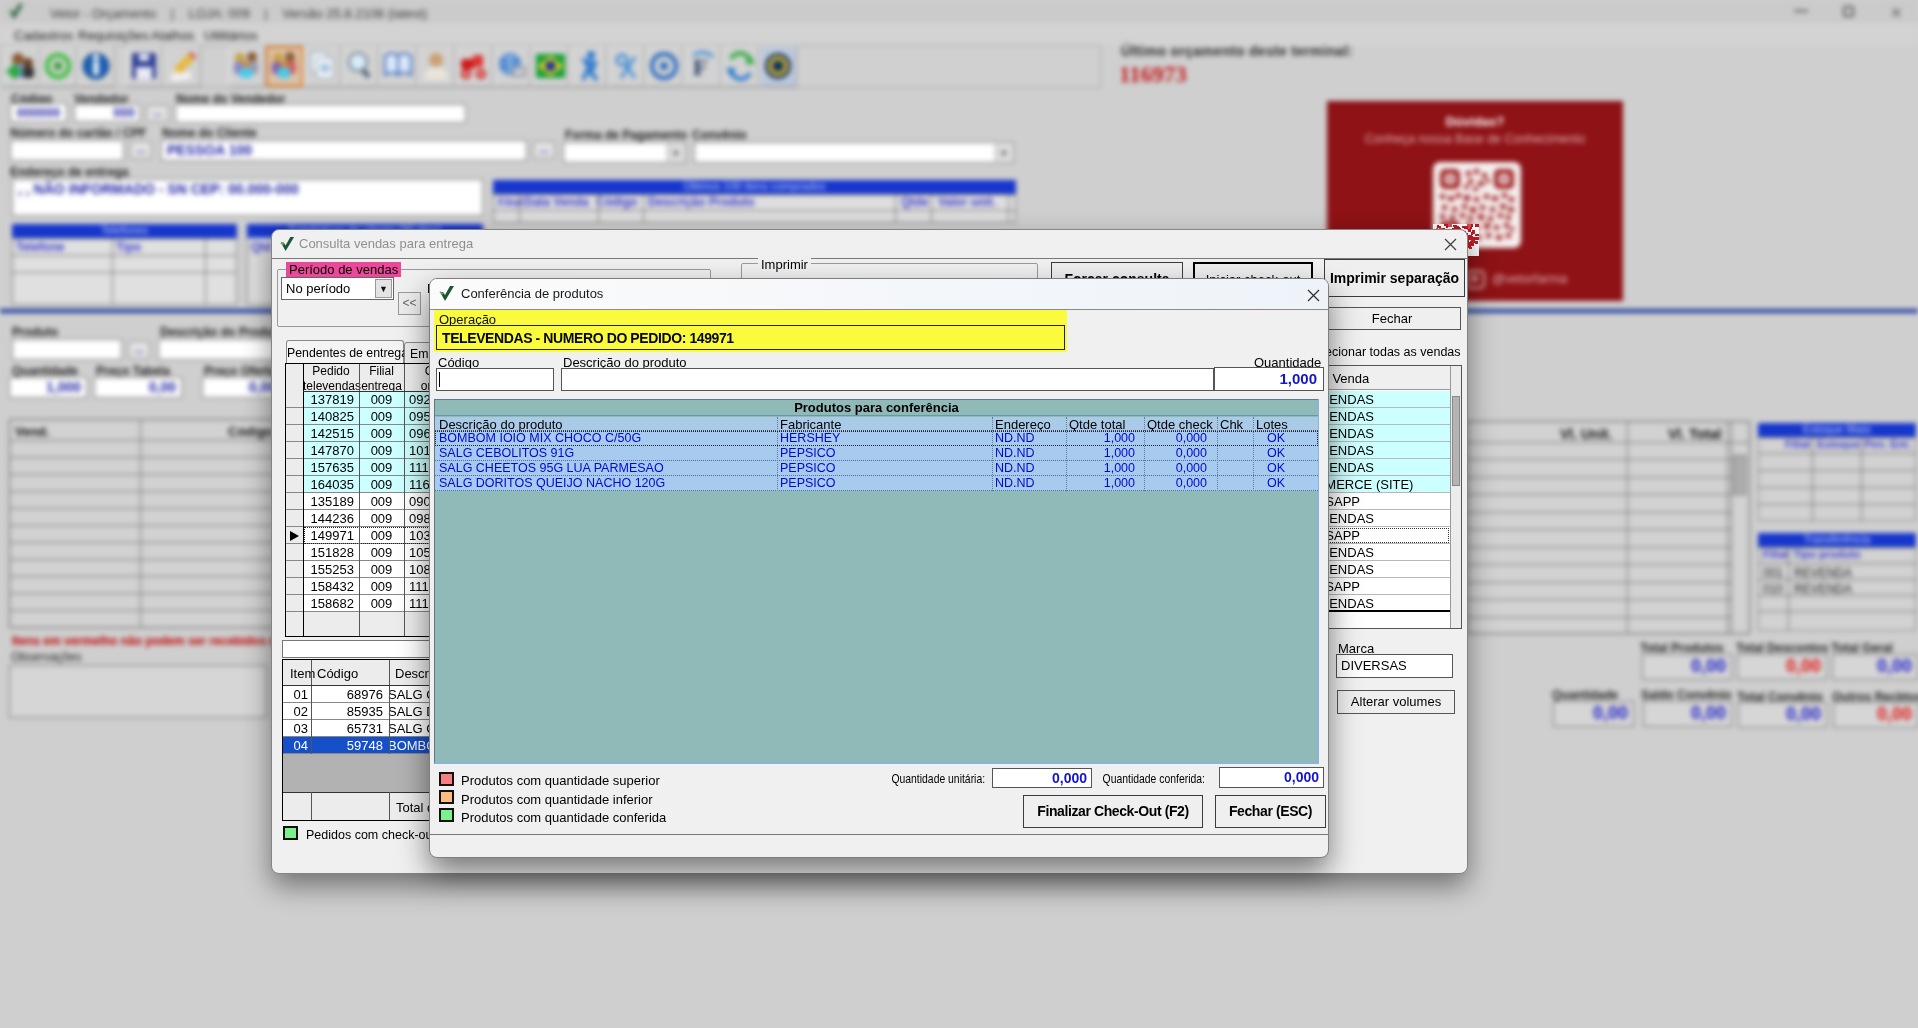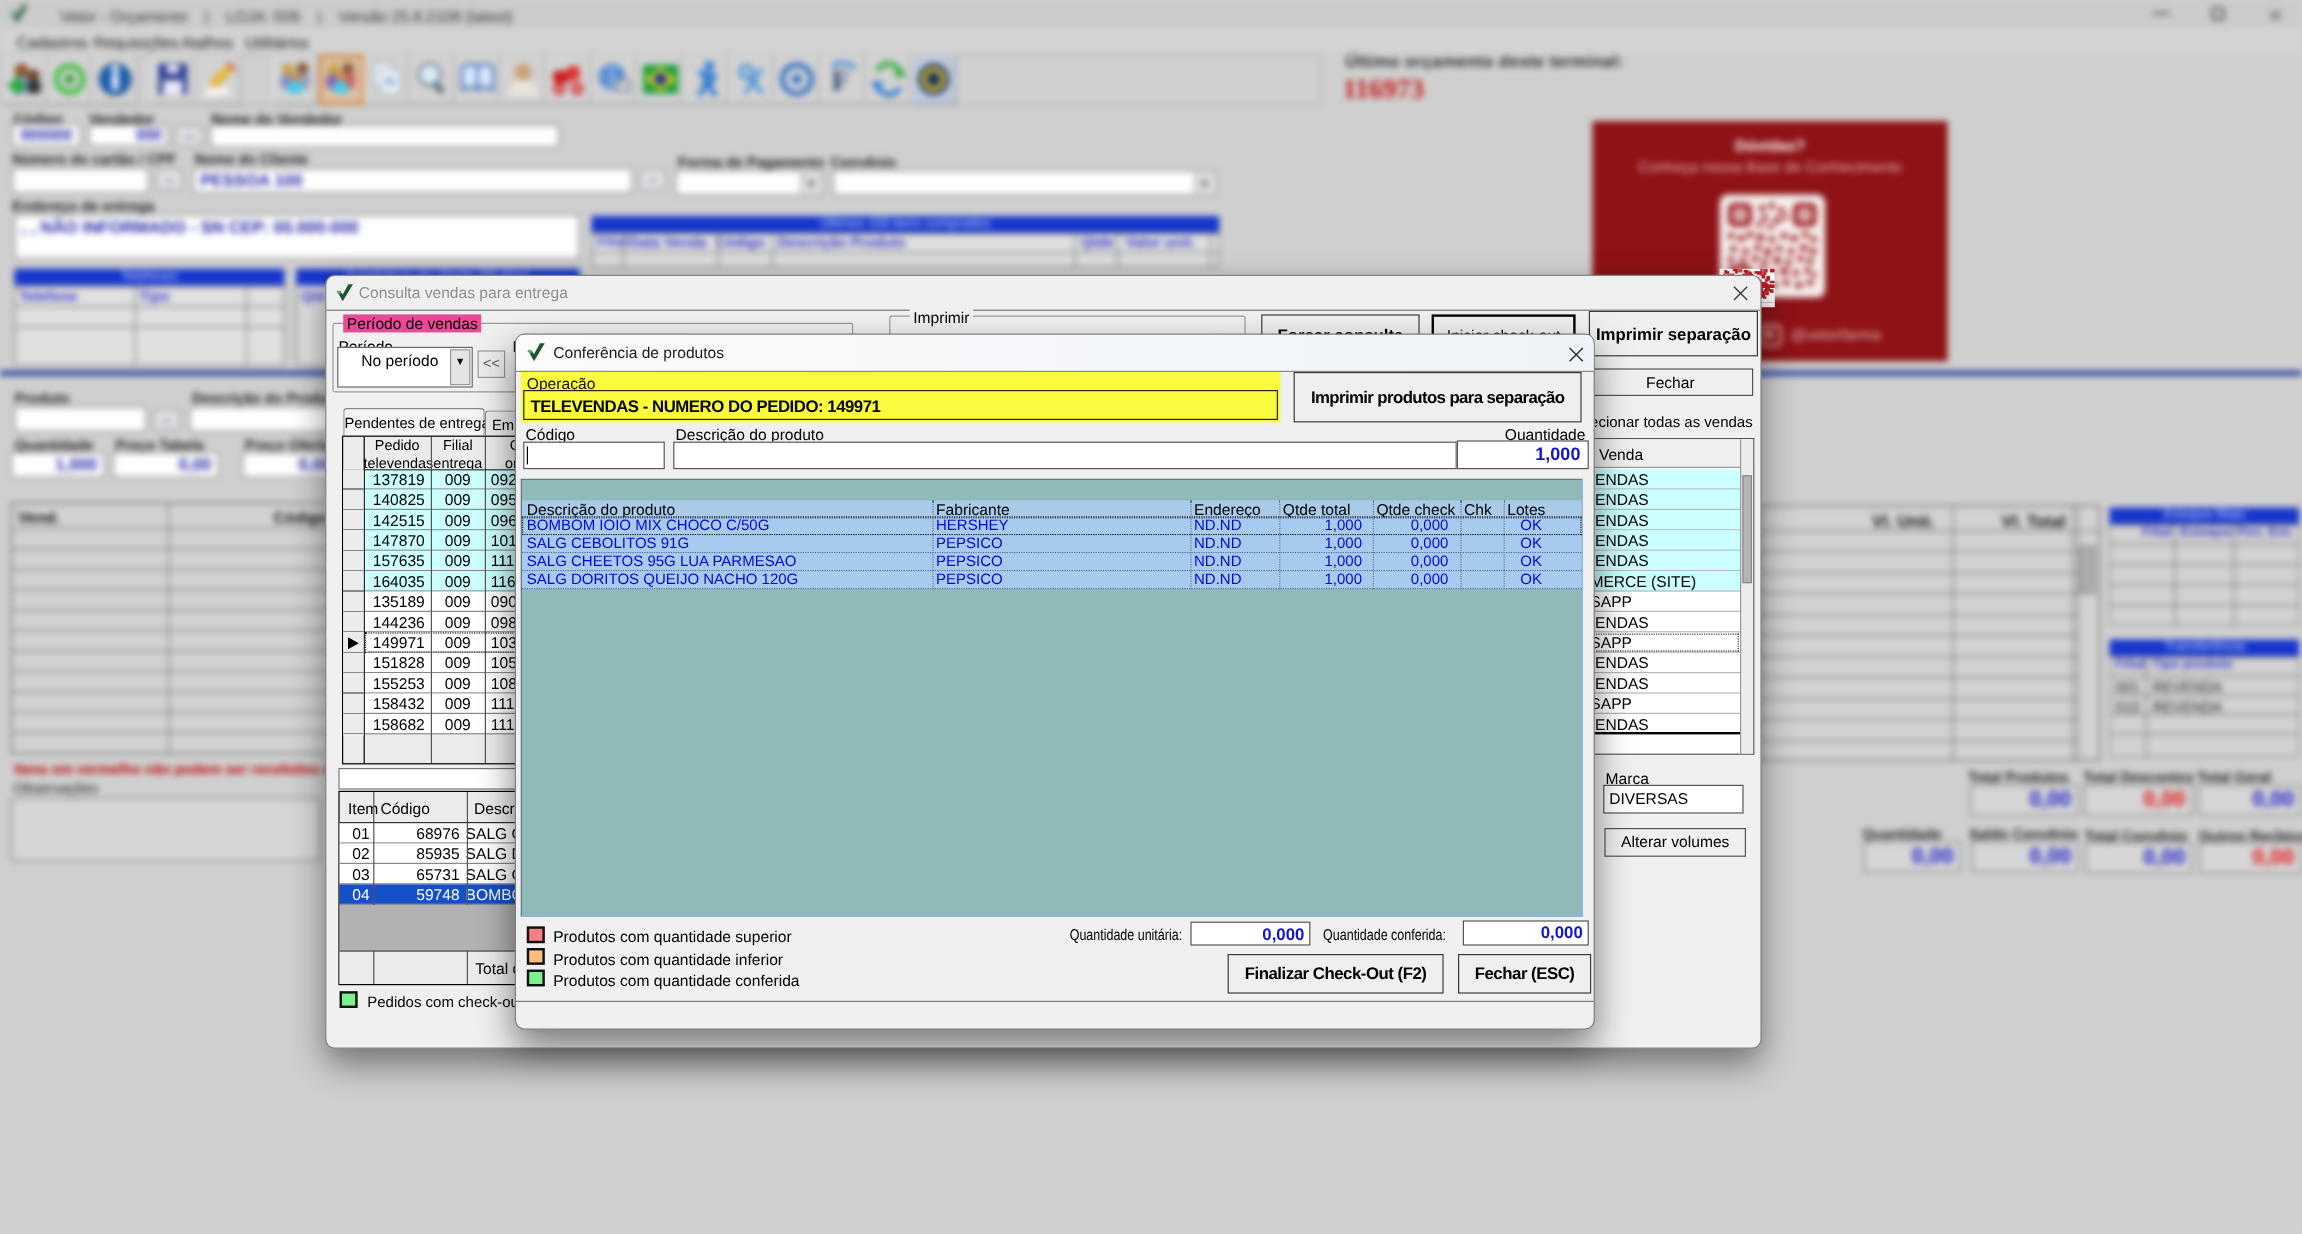--- a/index.html
+++ b/index.html
@@ -395,21 +395,21 @@
     </svg>
   <div class="a" style="left:27px;top:6px;font-size:13px;color:#8f8f8f">Consulta vendas para entrega</div>
   <svg class="a" style="left:1171px;top:7px" width="15" height="15" viewBox="0 0 15 15">
       <path d="M2 2 L13 13 M13 2 L2 13" stroke="#444" stroke-width="1.3"></path>
     </svg>
   <div class="a" style="left:0;top:28px;width:1197px;height:1px;background:#7a7a7a"></div>
 
   <div class="a" style="left:5px;top:39px;width:434px;height:58px;border:1px solid #9a9a9a;border-radius:2px"></div>
   <div class="a" style="left:14px;top:32px;background:#ec4899;padding:0 3px">Período de vendas</div>
   <div class="a" style="left:10px;top:51px">Período</div>
-  <div class="fld" style="left:9px;top:59px;width:113px;height:34px;border-color:#666;font-size:13px;line-height:21px;padding-left:19px">No período<div class="combo-ar" style="background:#e4e4e4;border:1px solid #999;line-height:19px;color:#111;font-size:9px">▼</div></div>
+  <div class="fld" style="left:9px;top:47px;width:113px;height:23px;border-color:#666;font-size:13px;line-height:21px;padding-left:4px">No período<div class="combo-ar" style="background:#e4e4e4;border:1px solid #999;line-height:19px;color:#111;font-size:9px">▼</div></div>
   <div class="btn" style="left:126px;top:62px;width:23px;height:23px;border:1px solid #999;background:#ececec;color:#666;font-size:12px;line-height:21px">&lt;&lt;</div>
   <div class="a" style="left:155px;top:51px">Data</div>
   <div class="fld" style="left:159px;top:63px;width:110px;height:23px;border-color:#666;font-size:13px;line-height:21px;padding-left:4px">1</div>
 
   <div class="a" style="left:469px;top:33px;width:297px;height:62px;border:1px solid #9a9a9a;border-radius:2px"></div>
   <div class="a" style="left:486px;top:27px;background:#f0f0f0;padding:0 3px">Imprimir</div>
 
   <div class="btn" style="left:779px;top:32px;width:132px;height:35px;font-size:14px;font-weight:700;line-height:33px">Forçar consulta</div>
   <div class="btn" style="left:921px;top:32px;width:120px;height:35px;border:2px solid #000;font-size:13px;line-height:31px">Iniciar check-out</div>
   <div class="btn" style="left:1052px;top:29px;width:141px;height:38px;font-size:14px;font-weight:700;line-height:36px">Imprimir separação</div>
@@ -666,32 +666,32 @@
   <div class="a" style="left:31px;top:7px;font-size:13px;color:#1a1a1a">Conferência de produtos</div>
   <svg class="a" style="left:876px;top:9px" width="15" height="15" viewBox="0 0 15 15">
       <path d="M2 2 L13 13 M13 2 L2 13" stroke="#333" stroke-width="1.3"></path>
     </svg>
   <div class="a" style="left:0;top:30px;width:900px;height:1px;background:#8a8a8a"></div>
 
   <div class="a" style="left:4px;top:31px;width:633px;height:42px;background:#fbfb3d"></div>
   <div class="a" style="left:9px;top:33px;font-size:13px;color:#111">Operação</div>
   <div class="a" style="left:6px;top:46px;width:629px;height:25px;background:#fbfb3d;border:1px solid #222"></div>
   <div class="a" style="left:12px;top:51px;font-size:14px;font-weight:700;color:#060606;letter-spacing:-.4px">TELEVENDAS - NUMERO DO PEDIDO: 149971</div>
-  <div class="btn" style="left:648px;top:31px;width:240px;height:42px;font-size:14px;font-weight:700;line-height:40px;letter-spacing:-.5px">Imprimir produtos para separação</div>
 
   <div class="a" style="left:8px;top:76px">Código</div>
   <div class="a" style="left:133px;top:76px">Descrição do produto</div>
   <div class="a" style="left:824px;top:76px">Quantidade</div>
   <div class="fld" style="left:6px;top:89px;width:118px;height:23px;border-color:#555">
       <div class="a" style="left:2px;top:3px;width:1px;height:15px;background:#000"></div>
     </div>
   <div class="fld" style="left:131px;top:89px;width:653px;height:23px;border-color:#555"></div>
   <div class="fld" style="left:784px;top:88px;width:110px;height:24px;border-color:#555;text-align:right;font-size:15px;line-height:22px;padding-right:6px"><b style="color:#1414cc">1,000</b></div>
 
   <div class="a" style="left:4px;top:120px;width:885px;height:365px;background:#8fbab8;border:1px solid #5c7a8a;border-bottom:2px solid #8ab4d8;border-right:2px solid #8ab4d8">
+    <div class="a" style="left:0;top:0;width:883px;height:16px;text-align:center;font-weight:700;font-size:13px;border-bottom:1px solid #6898a8">Produtos para conferência</div>
     <div class="a" style="left:0;top:17px;width:883px;height:14px;background:#a9cbe8;border-bottom:1px dotted #446;font-size:13px">
       <span class="a" style="left:4px;top:0">Descrição do produto</span>
       <span class="a" style="left:345px;top:0">Fabricante</span>
       <span class="a" style="left:560px;top:0">Endereço</span>
       <span class="a" style="left:634px;top:0">Qtde total</span>
       <span class="a" style="left:712px;top:0">Qtde check</span>
       <span class="a" style="left:785px;top:0">Chk</span>
       <span class="a" style="left:821px;top:0">Lotes</span>
     </div>
     <div class="ctr" style="top:31px;outline:1px dotted #223;outline-offset:-1px">

